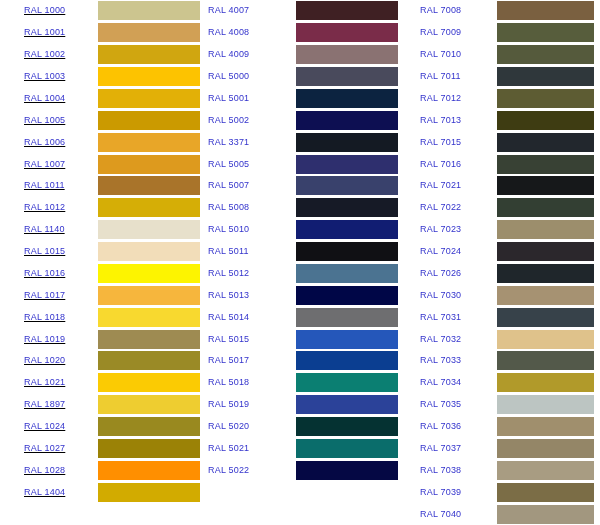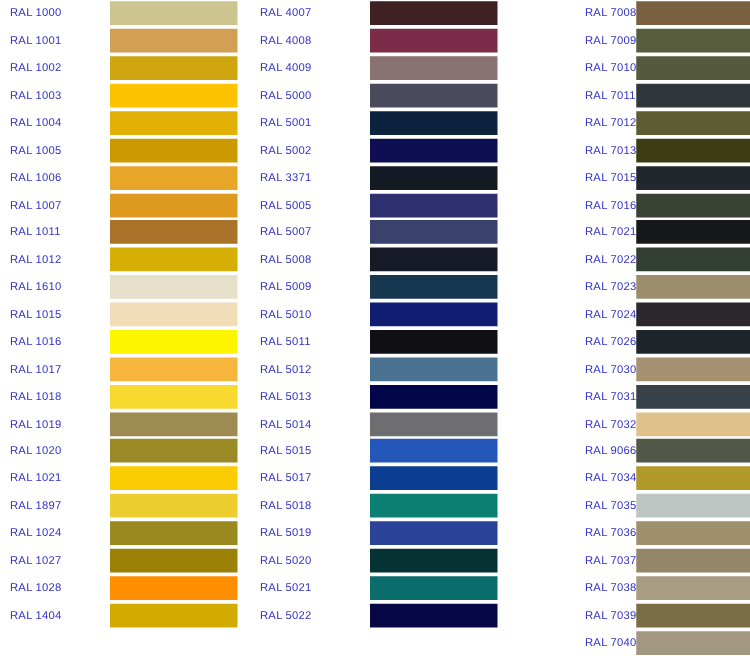--- a/index.html
+++ b/index.html
@@ -19,42 +19,42 @@
     width: 600px;
     height: 525px;
     align-items: flex-start;
   }
   .column {
     display: flex;
     flex-direction: column;
     height: 525px;
     box-sizing: border-box;
   }
-  .col-0 { width: 200px; padding-left: 8px; }
+  .col-0 { width: 200px; padding-left: 24px; text-decoration: underline; }
   .col-1 { width: 200px; padding-left: 8px; }
   .col-2 { width: 200px; padding-left: 20px; }
 
   .row {
     display: flex;
     align-items: center;
     height: 21.875px;
     box-sizing: border-box;
   }
   .swatch-label {
     font-size: 9px;
     color: #3333cc;
     font-family: "Liberation Sans", sans-serif;
     white-space: nowrap;
     letter-spacing: 0.2px;
     line-height: 1;
     text-decoration: none;
   }
   .col-0 .swatch-label { width: 80px; }
   .col-1 .swatch-label { width: 88px; }
-  .col-2 .swatch-label { width: 77px; margin-left: 48px; }
+  .col-2 .swatch-label { width: 77px; }
 
   .swatch {
     height: 19px;
     box-sizing: border-box;
     flex: 0 0 auto;
   }
   .col-0 .swatch { width: 102px; }
   .col-1 .swatch { width: 102px; }
   .col-2 .swatch { width: 97px; }
 </style>
@@ -97,21 +97,21 @@
       </div>
       <div class="row">
         <a class="swatch-label" href="#">RAL 1011</a>
         <div class="swatch" style="background-color: rgb(169, 116, 42);"></div>
       </div>
       <div class="row">
         <a class="swatch-label" href="#">RAL 1012</a>
         <div class="swatch" style="background-color: rgb(213, 174, 6);"></div>
       </div>
       <div class="row">
-        <a class="swatch-label" href="#">RAL 1610</a>
+        <a class="swatch-label" href="#">RAL 1140</a>
         <div class="swatch" style="background-color: rgb(231, 224, 203);"></div>
       </div>
       <div class="row">
         <a class="swatch-label" href="#">RAL 1015</a>
         <div class="swatch" style="background-color: rgb(242, 221, 185);"></div>
       </div>
       <div class="row">
         <a class="swatch-label" href="#">RAL 1016</a>
         <div class="swatch" style="background-color: rgb(253, 244, 0);"></div>
       </div>
@@ -191,24 +191,20 @@
       </div>
       <div class="row">
         <a class="swatch-label" href="#">RAL 5007</a>
         <div class="swatch" style="background-color: rgb(57, 65, 108);"></div>
       </div>
       <div class="row">
         <a class="swatch-label" href="#">RAL 5008</a>
         <div class="swatch" style="background-color: rgb(22, 26, 38);"></div>
       </div>
       <div class="row">
-        <a class="swatch-label" href="#">RAL 5009</a>
-        <div class="swatch" style="background-color: rgb(23, 54, 79);"></div>
-      </div>
-      <div class="row">
         <a class="swatch-label" href="#">RAL 5010</a>
         <div class="swatch" style="background-color: rgb(17, 29, 114);"></div>
       </div>
       <div class="row">
         <a class="swatch-label" href="#">RAL 5011</a>
         <div class="swatch" style="background-color: rgb(16, 16, 20);"></div>
       </div>
       <div class="row">
         <a class="swatch-label" href="#">RAL 5012</a>
         <div class="swatch" style="background-color: rgb(75, 115, 145);"></div>
@@ -309,21 +305,21 @@
       </div>
       <div class="row">
         <a class="swatch-label" href="#">RAL 7031</a>
         <div class="swatch" style="background-color: rgb(55, 66, 74);"></div>
       </div>
       <div class="row">
         <a class="swatch-label" href="#">RAL 7032</a>
         <div class="swatch" style="background-color: rgb(223, 194, 139);"></div>
       </div>
       <div class="row">
-        <a class="swatch-label" href="#">RAL 9066</a>
+        <a class="swatch-label" href="#">RAL 7033</a>
         <div class="swatch" style="background-color: rgb(83, 89, 74);"></div>
       </div>
       <div class="row">
         <a class="swatch-label" href="#">RAL 7034</a>
         <div class="swatch" style="background-color: rgb(177, 154, 42);"></div>
       </div>
       <div class="row">
         <a class="swatch-label" href="#">RAL 7035</a>
         <div class="swatch" style="background-color: rgb(188, 197, 194);"></div>
       </div>

